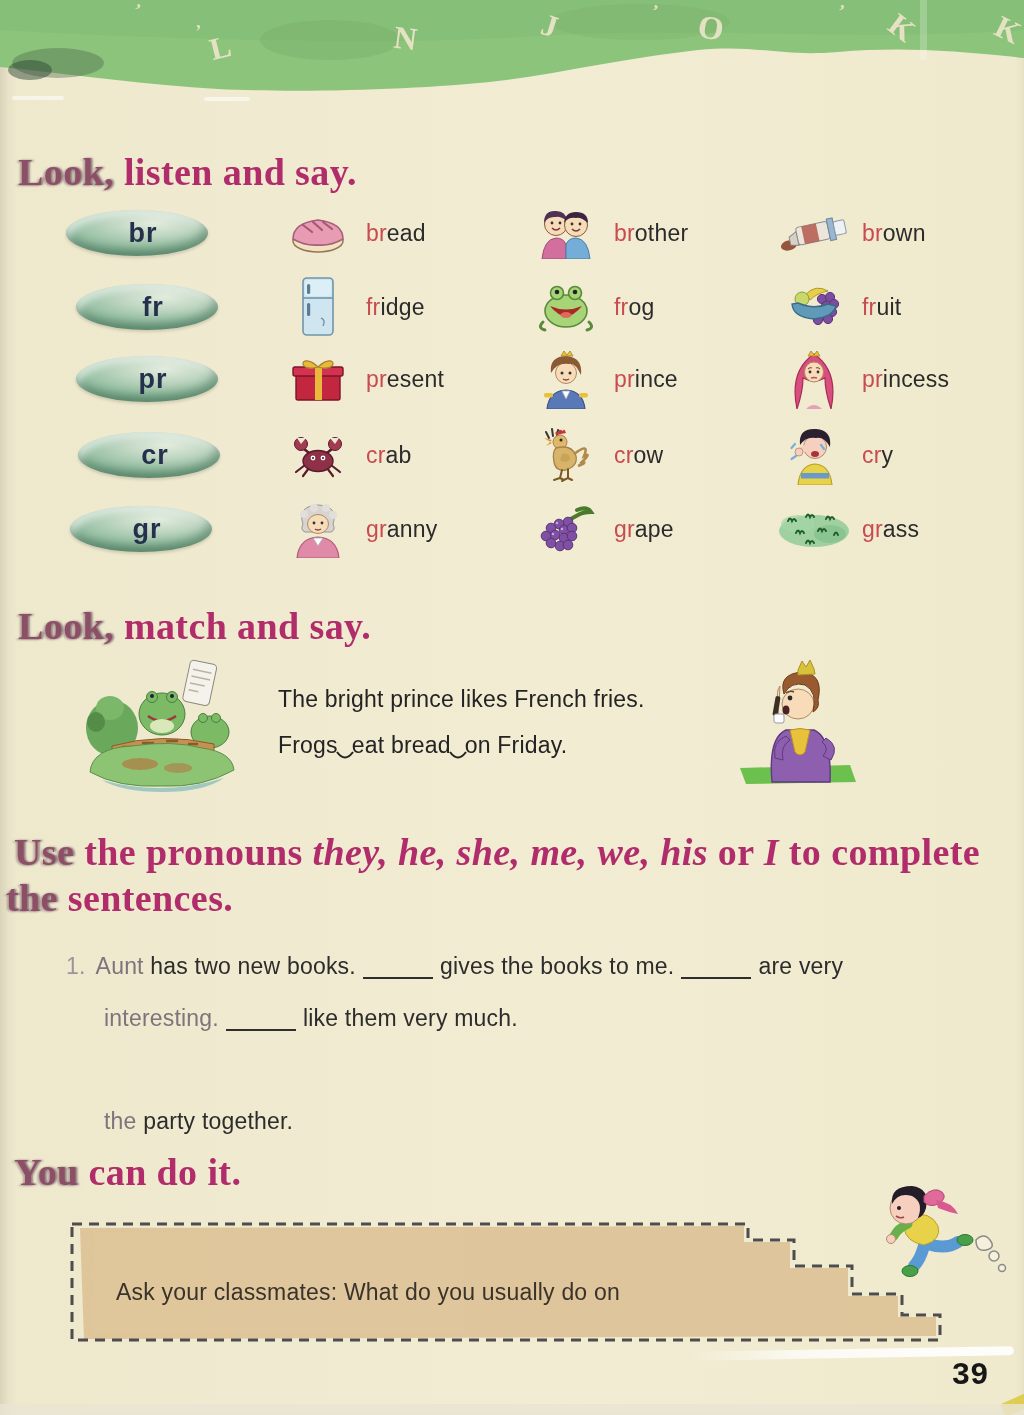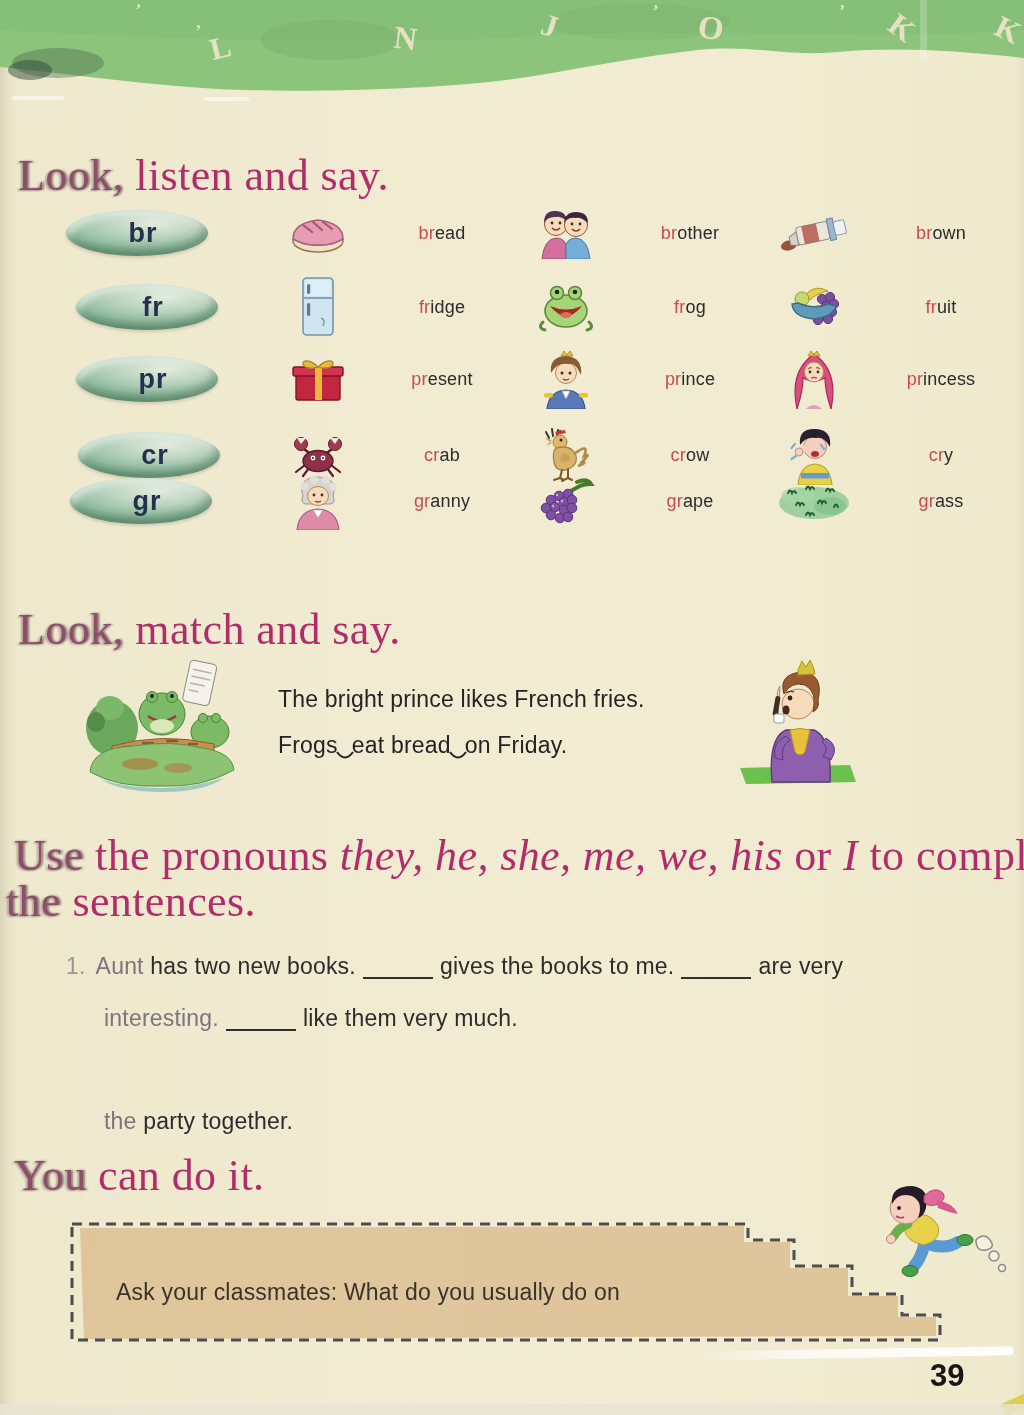--- a/index.html
+++ b/index.html
@@ -7,35 +7,35 @@
        background:linear-gradient(90deg,#eee8cd 0%,#f2ecd3 55%,#efe9cd 100%);
        font-family:"Liberation Sans",sans-serif;}
   .page{position:absolute;inset:0;box-shadow:inset 10px 0 14px -8px rgba(120,110,88,.28), inset -6px 0 10px -6px rgba(150,140,110,.18);}
 
   
   .banner{position:absolute;left:0;top:0;width:1024px;height:110px;}
   .bletter{position:absolute;font-family:"Liberation Serif",serif;font-weight:700;
            color:#eae4c7;opacity:.95;line-height:1;}
 
   
-  .hmag{position:absolute;font-family:"Liberation Serif",serif;font-weight:400;
-        color:#b12c6b;font-size:44px;letter-spacing:.4px;white-space:nowrap;}
+  .hmag{position:absolute;font-family:"Liberation Serif",serif;font-weight:700;
+        color:#b12c6b;font-size:38px;letter-spacing:.4px;white-space:nowrap;}
   .smudge{color:#8d4f66;text-shadow:2px 0 2px rgba(96,70,86,.65),-2px 1px 2px rgba(120,92,106,.45);
           filter:blur(.4px);}
   .ital{font-style:italic;}
 
   
   .prow{position:absolute;left:64px;width:956px;height:74px;display:flex;align-items:center;}
   .ovalwrap{flex:0 0 206px;}
   .oval{width:142px;height:46px;border-radius:50%;display:flex;align-items:center;justify-content:center;
         background:radial-gradient(ellipse 95% 85% at 62% 28%,#e3ecdf 0%,#c2d8c4 30%,#9cc3a8 58%,#7dab8e 82%,#6b9c80 100%);
         box-shadow:inset -4px -6px 9px rgba(36,78,56,.38), inset 4px 5px 7px rgba(255,255,255,.55), 0 2px 3px rgba(60,60,40,.18);}
   .blend{font-weight:700;font-size:27px;color:#25304d;letter-spacing:1px;transform:translateX(6px);}
   .icel{flex:0 0 96px;display:flex;align-items:center;justify-content:center;}
-  .word{flex:0 0 152px;font-size:18px;letter-spacing:.2px;white-space:nowrap;text-align:center;}
+  .word{flex:0 0 152px;font-size:23px;letter-spacing:.2px;white-space:nowrap;}
   .word.w3{flex:1 0 auto;}
   .wp{color:#c84b50;}
   .wr{color:#2b2b2b;}
 
   
   .mline{position:absolute;font-size:23px;color:#232323;letter-spacing:.2px;white-space:nowrap;}
   .tie{display:inline-block;vertical-align:-8px;margin:0 -3px;}
 
   
   .sent{position:absolute;font-size:23px;color:#2c2c2c;letter-spacing:.2px;white-space:nowrap;}
@@ -43,22 +43,22 @@
   .faded{color:#7d747c;filter:blur(.35px);}
   .blank{display:inline-block;width:70px;height:1em;border-bottom:2.5px solid #2e2e2e;
          vertical-align:-5px;margin:0 7px;}
 
   
   .boxline{position:absolute;font-size:23px;color:#3a332b;white-space:pre-wrap;letter-spacing:.2px;margin-top:37px;}
   .streak{position:absolute;left:686px;top:1349px;width:328px;height:9px;border-radius:6px;
           transform:rotate(-1deg);opacity:.9;
           background:linear-gradient(90deg,rgba(255,255,255,0),rgba(255,255,255,.8) 35%,#ffffff 75%);}
   .tick{position:absolute;height:4px;border-radius:3px;background:rgba(255,255,255,.55);}
-  .pagenum{position:absolute;left:930px;top:1358px;width:80px;
-           font-family:Liberation Sans, sans-serif;font-weight:700;font-size:31px;color:#171717;}
+  .pagenum{position:absolute;left:930px;top:1358px;width:80px;text-align:center;
+           font-family:Liberation Mono, monospace;font-weight:700;font-size:31px;color:#171717;}
   .cornersliver{position:absolute;left:1002px;top:1398px;width:28px;height:14px;background:#dcc83e;
                 transform:rotate(-24deg);opacity:.85;border-radius:2px;}
   .bottomedge{position:absolute;left:0;top:1404px;width:1024px;height:11px;background:#e9e5d3;opacity:.8;}
 </style>
 </head>
 <body>
 
 <div class="page">
 
   <div class="banner">
@@ -271,21 +271,21 @@
           <path d="M13 20 Q11 3 29 4 Q45 5 43 22 Q37 11 29 13 Q19 11 13 20Z" fill="#2a2030"></path>
           <ellipse cx="28" cy="29" rx="4" ry="3" fill="#a8323a"></ellipse>
           <path d="M11 28 Q17 21 23 24" stroke="#f6cfbe" stroke-width="6.5" fill="none" stroke-linecap="round"></path>
           <circle cx="12" cy="27" r="4" fill="#f6cfbe" stroke="#b08a72" stroke-width=".8"></circle>
           <path d="M8 19 l-3.5 4 M9 31 l-4.5 3 M34 20 l3 4" stroke="#7ab0d8" stroke-width="2.2" stroke-linecap="round"></path>
         </svg>
     </span>
     <div class="word w3"><span class="wp">cr</span><span class="wr">y</span></div>
   </div>
 
-  <div class="prow" style="top:464px">
+  <div class="prow" style="top:492px">
     <div class="ovalwrap">
         <div class="oval" style="margin-left:6px">
           <span class="blend">gr</span>
         </div>
       </div>
     <span class="icel">
       <svg width="56" height="58" viewBox="0 0 56 58">
           <path d="M7 58 Q9 38 28 37 Q47 38 49 58Z" fill="#df8aa6" stroke="#b05a7a" stroke-width="1.2"></path>
           <path d="M23 38 L28 46 L33 38Z" fill="#fff" stroke="#aab" stroke-width=".8"></path>
           <path d="M13 24 Q7 6 28 5 Q49 6 43 24 Q46 30 41 32 L15 32 Q10 30 13 24Z" fill="#d8d4d0" stroke="#9a9694"></path>

